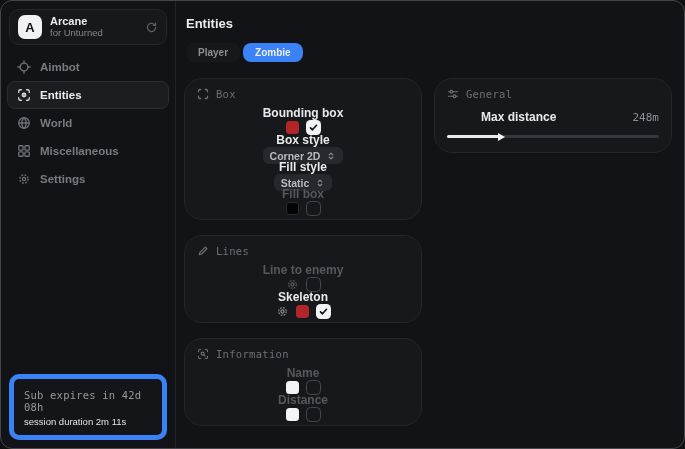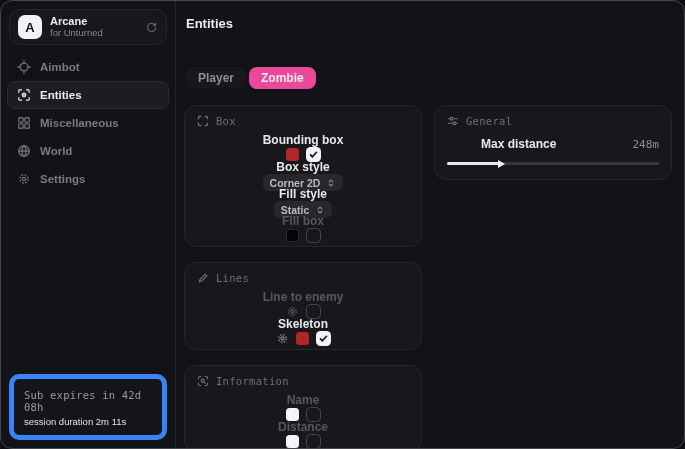--- a/index.html
+++ b/index.html
@@ -34,26 +34,26 @@
   .sub-box {
     margin:8px; margin-top:auto; background:#141518; border:5px solid #3b82f6; border-radius:10px;
     padding:10px 10px 8px;
   }
   .sub-line1 { font-family:"DejaVu Sans Mono", monospace; font-size:10.5px; color:#97999e; letter-spacing:0.2px; }
   .sub-line2 { font-size:9.5px; font-weight:400; color:#e4e5e7; margin-top:3px; }
   
   .main { flex:1; padding:15px 12px 12px 8px; }
   .page-title { font-size:13px; font-weight:700; color:#eceded; margin-left:2px; }
   .tabs { display:flex; gap:3px; margin:12px 0 16px 2px; }
-  .tab { padding:4px 12px; border-radius:8px; font-size:12px; font-weight:700; color:#8d8f94; background:#17181b; cursor:pointer;margin-top:24px; }
-  .tab.active { background:#ec4899; color:#eceded; }
+  .tab { padding:4px 12px; border-radius:8px; font-size:10px; font-weight:700; color:#8d8f94; background:#17181b; cursor:pointer; }
+  .tab.active { background:#3b82f6; color:#eceded; }
   .columns { display:flex; gap:12px; align-items:flex-start; }
   .col-left { width:238px; flex:none; display:flex; flex-direction:column; gap:15px; }
   .col-right { flex:1; }
-  .card { background:#17181c; border:1px solid #25262a; border-radius:12px; padding:9px 12px 11px; }
+  .card { background:#17181c; border:1px solid #25262a; border-radius:18px; padding:9px 12px 11px; }
   .card-head { display:flex; align-items:center; gap:7px; color:#6e7076;
     font-family:"DejaVu Sans Mono", monospace; font-size:10.5px; letter-spacing:0.3px; }
   .row { display:flex; align-items:center; justify-content:space-between; height:21px; margin-top:6px;flex-direction:column; }
   .row-label { font-size:12px; font-weight:600; color:#e8e9eb; }
   .row.dim .row-label { color:#56585d; }
   .controls { display:flex; align-items:center; gap:7px; }
   .swatch { width:13px; height:13px; border-radius:3.5px; cursor:pointer; }
   .swatch.red { background:#b22528; }
   .swatch.black { background:#050506; box-shadow:0 0 0 1px #2a2b2f inset; }
   .swatch.white { background:#f4f4f6; }
@@ -114,36 +114,36 @@
             <path d="M2 5V3.5A1.5 1.5 0 0 1 3.5 2H5M11 2h1.5A1.5 1.5 0 0 1 14 3.5V5M14 11v1.5a1.5 1.5 0 0 1-1.5 1.5H11M5 14H3.5A1.5 1.5 0 0 1 2 12.5V11"></path>
             <circle cx="8" cy="8" r="2"></circle>
               <circle cx="8" cy="8" r="0.4" fill="currentColor"></circle>
           </svg>
         </span>
         <span>Entities</span>
       </div>
       <div class="nav-item">
         <span class="nicon">
           <svg width="14" height="14" viewBox="0 0 16 16" fill="none" stroke="currentColor" stroke-width="1.5" stroke-linecap="round">
+            <circle cx="8" cy="8" r="6"></circle>
+              <path d="M2 8h12M8 2c1.7 1.7 2.6 3.8 2.6 6S9.7 12.3 8 14M8 2C6.3 3.7 5.4 5.8 5.4 8S6.3 12.3 8 14"></path>
+          </svg>
+        </span>
+        <span>World</span>
+      </div>
+      <div class="nav-item">
+        <span class="nicon">
+          <svg width="14" height="14" viewBox="0 0 16 16" fill="none" stroke="currentColor" stroke-width="1.5" stroke-linecap="round">
             <rect x="2" y="2" width="5" height="5" rx="1"></rect>
               <rect x="9" y="2" width="5" height="5" rx="1"></rect>
             <rect x="2" y="9" width="5" height="5" rx="1"></rect>
               <rect x="9" y="9" width="5" height="5" rx="1"></rect>
           </svg>
         </span>
         <span>Miscellaneous</span>
-      </div>
-      <div class="nav-item">
-        <span class="nicon">
-          <svg width="14" height="14" viewBox="0 0 16 16" fill="none" stroke="currentColor" stroke-width="1.5" stroke-linecap="round">
-            <circle cx="8" cy="8" r="6"></circle>
-              <path d="M2 8h12M8 2c1.7 1.7 2.6 3.8 2.6 6S9.7 12.3 8 14M8 2C6.3 3.7 5.4 5.8 5.4 8S6.3 12.3 8 14"></path>
-          </svg>
-        </span>
-        <span>World</span>
       </div>
       <div class="nav-item">
         <span class="nicon">
           <svg width="14" height="14" viewBox="0 0 16 16" fill="none" stroke="currentColor" stroke-width="1.5">
             <circle cx="8" cy="8" r="4.7" stroke-dasharray="2.1 1.6"></circle>
               <circle cx="8" cy="8" r="1.9"></circle>
           </svg>
         </span>
         <span>Settings</span>
       </div>

